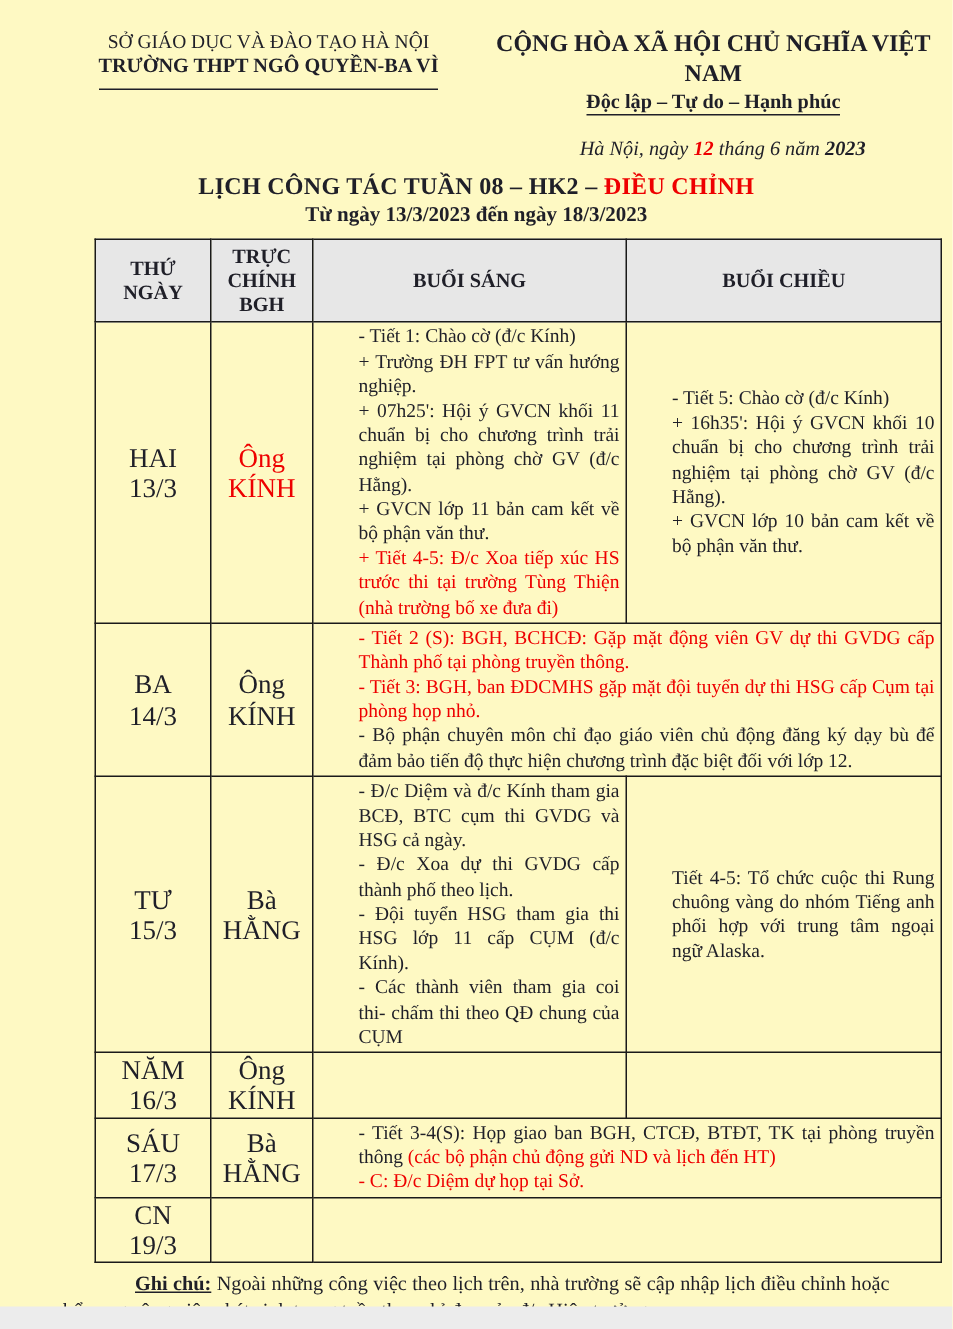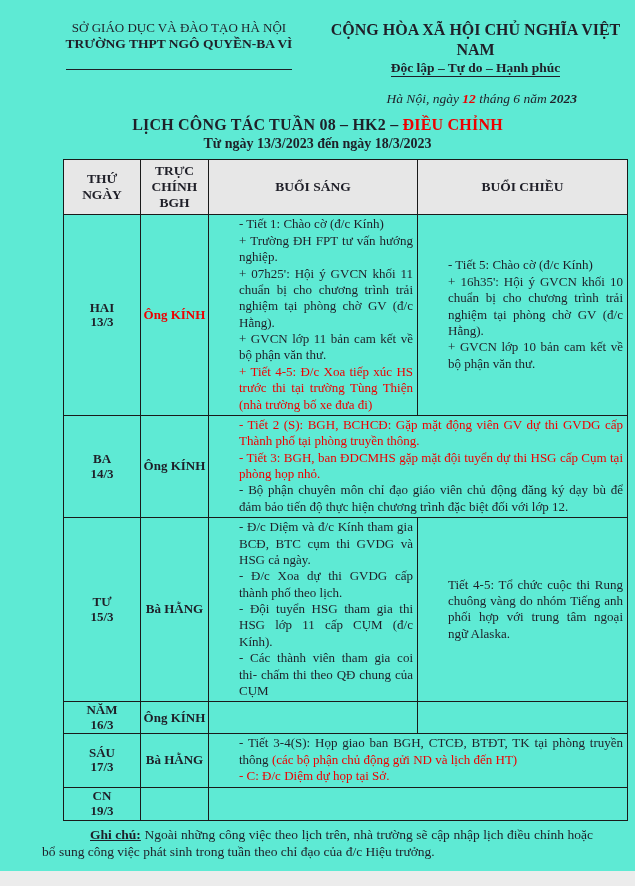--- a/index.html
+++ b/index.html
@@ -8,28 +8,28 @@
     --border:#1a1a1a;
     --header-bg:#e7e7e7;
   }
   *{box-sizing:border-box;}
   html,body{margin:0;padding:0;}
   body{
     width:635px;height:886px;background:#fff;
     font-family:"Liberation Serif","DejaVu Serif",serif;
     color:var(--text);overflow:hidden;
   }
-  .page{position:relative;width:635px;height:886px;background:#5eead4;}
+  .page{position:relative;width:635px;height:886px;background:#fef9c3;}
   
   .letterhead{display:flex;padding-top:20px;}
   .lh-left{width:330px;text-align:center;padding-left:28px;line-height:1.2;}
   .lh-right{width:305px;text-align:center;padding-right:14px;line-height:1.25;}
   .lh-dept{font-size:13px;}
   .lh-school{font-size:13.5px;font-weight:bold;}
-  .lh-school span{border-bottom:1px solid var(--text);padding-bottom:18px;}
+  .lh-school span{border-bottom:1px solid var(--text);padding-bottom:8px;}
   .lh-country{font-size:16px;font-weight:bold;}
   .lh-motto{font-size:13.5px;font-weight:bold;}
   .lh-motto span{border-bottom:1px solid var(--text);padding-bottom:1px;}
   
   .date-line{
     text-align:right;margin:14px 58px 0 0;
     font-style:italic;font-size:13.5px;
   }
   .date-line .day{color:var(--red);font-weight:bold;}
   .date-line .year{font-weight:bold;}
@@ -48,21 +48,21 @@
   table.schedule col.c4{width:210px;}
   table.schedule th,table.schedule td{
     border:1px solid var(--border);vertical-align:middle;
   }
   table.schedule{border:1.5px solid var(--border);}
   th.col-header{
     background:var(--header-bg);font-size:13.5px;font-weight:bold;
     text-align:center;padding:3px 2px;line-height:1.2;height:46px;
   }
   td.day-cell,td.duty-cell{
-    text-align:center;font-weight:bold;font-size:13px;line-height:1.12;
+    text-align:center;font-weight:normal;font-size:18px;line-height:1.12;
     padding:1px 2px;
   }
   td.duty-cell.red{color:var(--red);}
   td.schedule-cell{
     vertical-align:top;padding:1px 4px 2px 4px;font-size:13px;line-height:1.26;
   }
   .line{text-align:justify;margin-left:26px;}
   .line span.red{color:var(--red);}
   
   .note{

